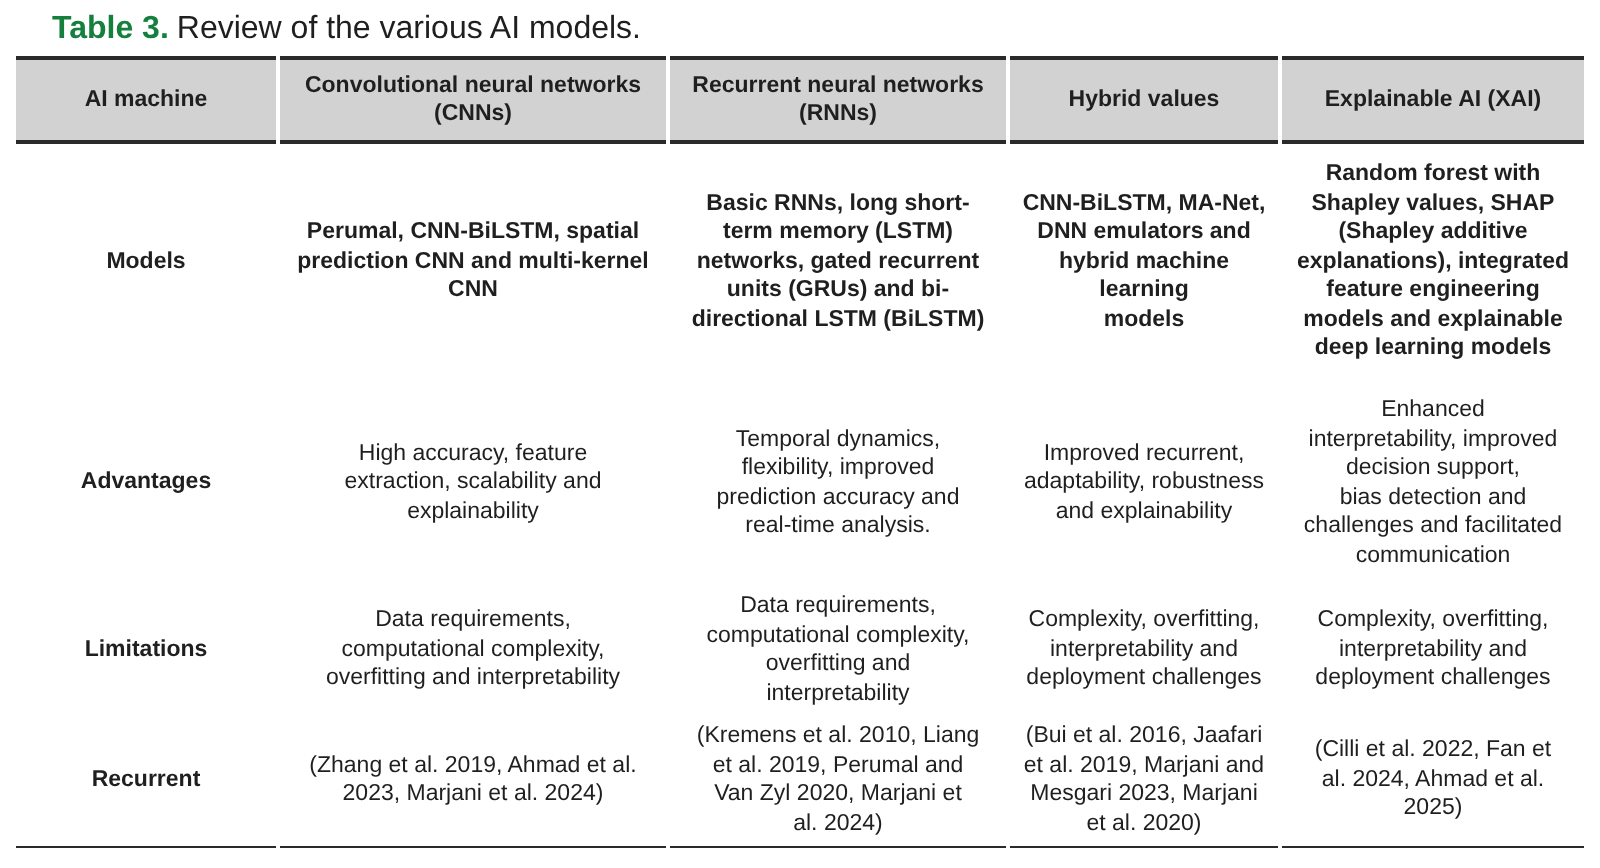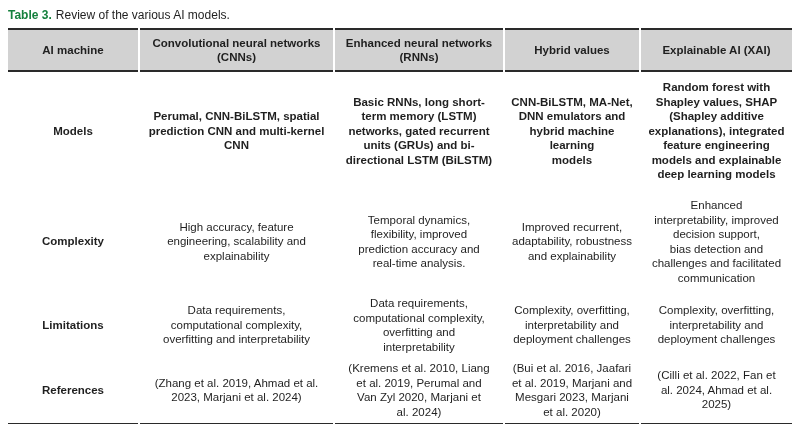--- a/index.html
+++ b/index.html
@@ -8,22 +8,22 @@
     background: #ffffff;
   }
   body {
     width: 800px;
     height: 434px;
     font-family: "Liberation Sans", "DejaVu Sans", sans-serif;
     color: #1f1f1f;
     overflow: hidden;
   }
   .caption {
-    margin: 7px 0 5px 8px;
-    font-size: 12px;
+    margin: 7px 0 5px 26px;
+    font-size: 16px;
     line-height: 16px;
   }
   .caption .cap-label {
     color: #15803d;
     font-weight: bold;
     margin-right: 4px;
   }
   table.review {
     margin-left: 6px;
     border-collapse: separate;
@@ -74,21 +74,21 @@
       <col class="c2">
       <col class="c3">
       <col class="c4">
       <col class="c5">
   </colgroup>
   <thead>
     <tr class="r-head">
       <th>AI machine</th>
       <th>Convolutional neural networks
 (CNNs)</th>
-      <th>Enhanced neural networks
+      <th>Recurrent neural networks
 (RNNs)</th>
       <th>Hybrid values</th>
       <th>Explainable AI (XAI)</th>
     </tr>
   </thead>
   <tbody>
     <tr class="r-models">
       <td class="rowlabel">Models</td>
       <td>Perumal, CNN-BiLSTM, spatial
 prediction CNN and multi-kernel
@@ -104,23 +104,23 @@
 models</td>
       <td>Random forest with
 Shapley values, SHAP
 (Shapley additive
 explanations), integrated
 feature engineering
 models and explainable
 deep learning models</td>
     </tr>
     <tr class="r-adv">
-      <td class="rowlabel">Complexity</td>
+      <td class="rowlabel">Advantages</td>
       <td>High accuracy, feature
-engineering, scalability and
+extraction, scalability and
 explainability</td>
       <td>Temporal dynamics,
 flexibility, improved
 prediction accuracy and
 real-time analysis.</td>
       <td>Improved recurrent,
 adaptability, robustness
 and explainability</td>
       <td>Enhanced
 interpretability, improved
@@ -139,21 +139,21 @@
 overfitting and
 interpretability</td>
       <td>Complexity, overfitting,
 interpretability and
 deployment challenges</td>
       <td>Complexity, overfitting,
 interpretability and
 deployment challenges</td>
     </tr>
     <tr class="r-refs">
-      <td class="rowlabel">References</td>
+      <td class="rowlabel">Recurrent</td>
       <td>(Zhang et al. 2019, Ahmad et al.
 2023, Marjani et al. 2024)</td>
       <td>(Kremens et al. 2010, Liang
 et al. 2019, Perumal and
 Van Zyl 2020, Marjani et
 al. 2024)</td>
       <td>(Bui et al. 2016, Jaafari
 et al. 2019, Marjani and
 Mesgari 2023, Marjani
 et al. 2020)</td>

